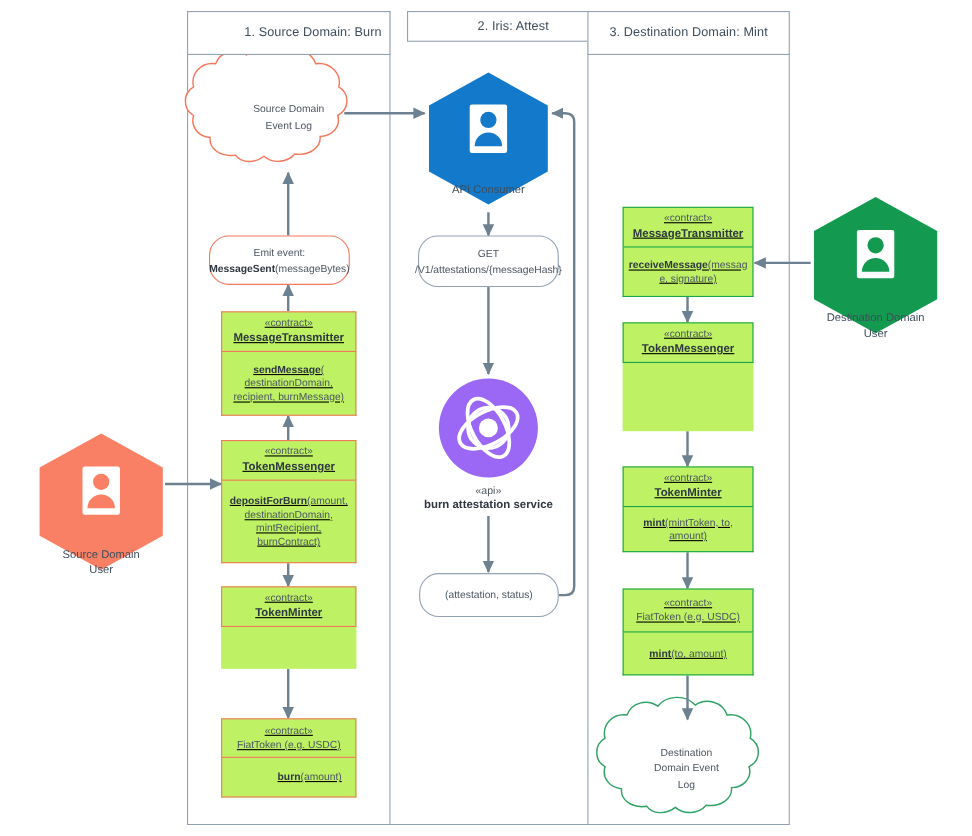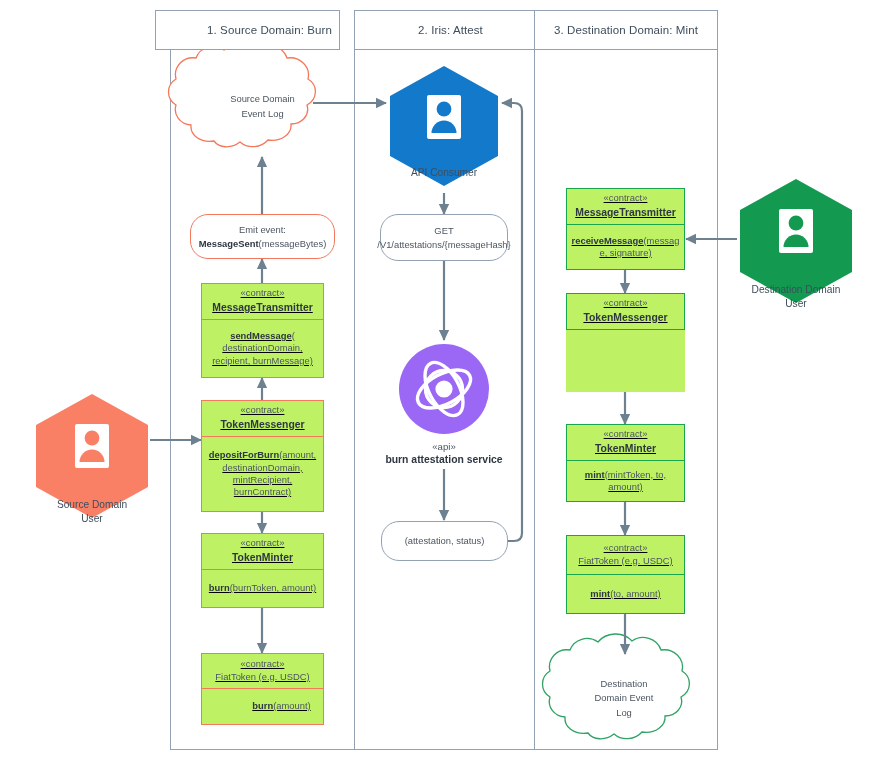--- a/index.html
+++ b/index.html
@@ -228,24 +228,24 @@
       <line x1="625" y1="392" x2="625" y2="424"></line>
       <line x1="625" y1="502" x2="625" y2="535"></line>
       <line x1="625" y1="614" x2="625" y2="654"></line>
 
       <line x1="737" y1="239" x2="686" y2="239"></line>
     </g>
 
     <path d="M508,541 L514,541 Q522,541 522,533 L522,111 Q522,103 514,103 L502,103" fill="none" stroke="#6d8190" stroke-width="2.2" marker-end="url(#ar)"></path>
   </svg>
 
-  <div class="lane-header" style="left:155px; top:10px; width:185px; height:40px;padding-left:44px;">
+  <div class="lane-header" style="left:170px; top:10px; width:185px; height:40px;padding-left:44px;">
     <span>1.  Source Domain: Burn</span>
   </div>
-  <div class="lane-header" style="left:354px; top:10px; width:181px; height:40px;padding-left:12px;">
+  <div class="lane-header" style="left:370px; top:10px; width:181px; height:28px;padding-left:12px;">
     <span>2.  Iris: Attest</span>
   </div>
   <div class="lane-header" style="left:534px; top:10px; width:184px; height:40px;">
     <span>3.  Destination Domain: Mint</span>
   </div>
 
   <div class="cloud" style="left:190px; top:58px; width:145px; height:95px;">
     <div class="label">
       <span>Source Domain</span>
       <span>Event Log</span>
@@ -267,21 +267,21 @@
     </div>
   </div>
 
   <div class="actor" style="left:740px; top:179px; width:112px; height:124px;">
     <div class="cap" style="top:104px; left:-32px; width:176px;">
       <span>Destination Domain</span><br>
       <span>User</span>
     </div>
   </div>
 
-  <div class="pill" style="left:190px; top:214px; width:145px; height:45px;">
+  <div class="pill" style="left:190px; top:214px; width:128px; height:45px;">
     <span>Emit event:</span>
     <span><b>MessageSent</b><span>(messageBytes)</span></span>
   </div>
 
   <div class="contract" style="left:201px; top:283px; width:123px; height:95px;">
     <div class="cell head" style="height:37px;">
       <span class="stereo">«contract»</span>
       <span class="nm">MessageTransmitter</span>
     </div>
     <div class="cell body" style="height:58px;">
@@ -302,23 +302,20 @@
       <span>mintRecipient,</span>
       <span>burnContract)</span>
     </div>
   </div>
 
   <div class="contract" style="left:201px; top:533px; width:123px; height:75px;">
     <div class="cell head" style="height:37px;">
       <span class="stereo">«contract»</span>
       <span class="nm">TokenMinter</span>
     </div>
-    <div class="cell body" style="height:38px;">
-      <span><b>burn</b><span>(burnToken, amount)</span></span>
-    </div>
   </div>
 
   <div class="contract" style="left:201px; top:653px; width:123px; height:72px;">
     <div class="cell head" style="height:36px;">
       <span class="stereo">«contract»</span>
       <span class="stereo">FiatToken (e.g. USDC)</span>
     </div>
     <div class="cell body" style="height:36px;padding-left:44px;">
       <span><b>burn</b><span>(amount)</span></span>
     </div>

